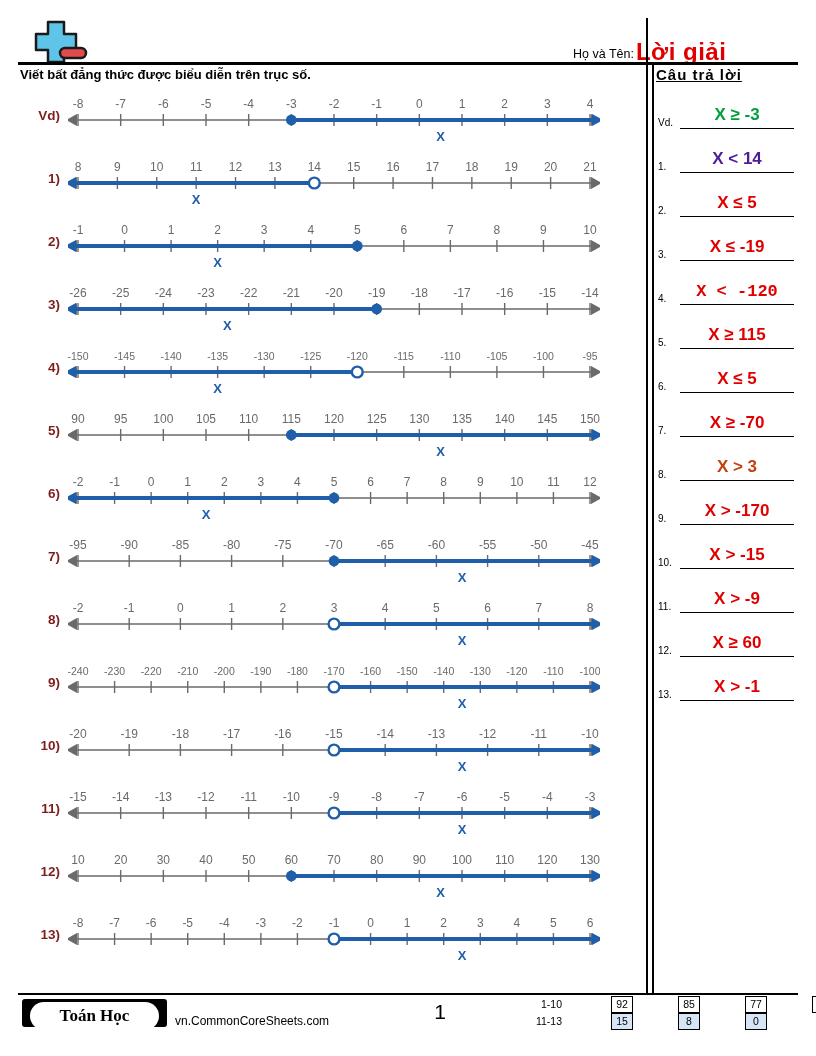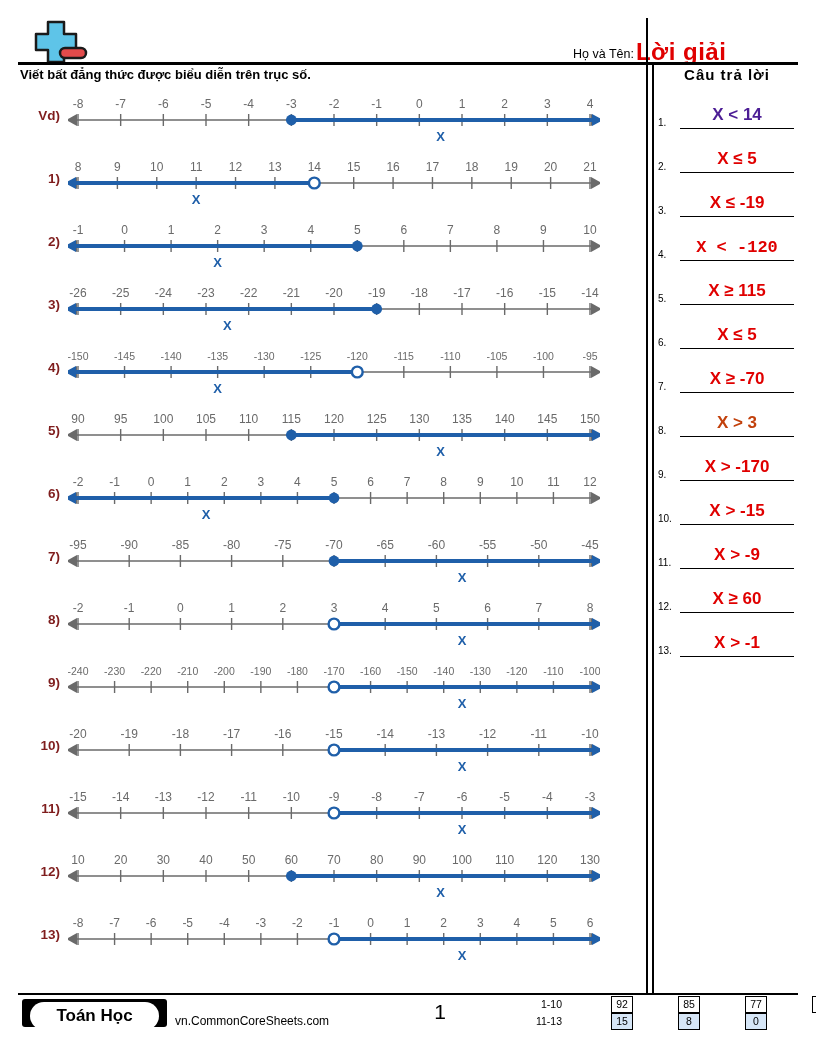--- a/index.html
+++ b/index.html
@@ -37,22 +37,22 @@
     position:absolute;left:20px;top:67px;font-size:13px;font-weight:bold;color:#000;
   }
 
   
   .vdiv1{position:absolute;left:646px;top:18px;width:2px;height:975px;background:#000;}
   .vdiv2{position:absolute;left:652px;top:62px;width:2px;height:931px;background:#000;}
 
   
   .answers{position:absolute;left:656px;top:66px;width:142px;}
   .ans-head{
-    text-align:center;font-size:15px;font-weight:bold;
-    letter-spacing:1px;padding-bottom:4px;
+    text-align:left;font-size:15px;font-weight:bold;
+    text-decoration:underline;letter-spacing:1px;padding-bottom:4px;
   }
   .ans-row{
     position:relative;height:44px;
   }
   .ans-num{
     position:absolute;left:2px;bottom:3px;font-size:10px;color:#000;
   }
   .ans-line{
     position:absolute;left:24px;right:4px;bottom:2px;height:1.5px;background:#000;
   }
@@ -80,21 +80,21 @@
   .tick-label.small{font-size:10.5px;}
   .xlab{
     font-family:"Liberation Sans", sans-serif;
     font-size:13px;font-weight:bold;fill:#1f5fa9;text-anchor:middle;
   }
 
   
   .foot-rule{position:absolute;left:18px;top:993px;width:780px;height:2px;background:#000;}
   .badge{
     position:absolute;left:22px;top:999px;width:145px;height:28px;
-    background:#000;border-radius:3px;
+    background:#000;border-radius:3px;font-family:Liberation Serif, serif;
   }
   .badge-inner{
     position:absolute;left:8px;top:3px;width:129px;height:28px;
     background:#fff;border-radius:14px;
     display:flex;align-items:center;justify-content:center;
     font-size:17px;font-weight:bold;color:#000;
   }
   .site{
     position:absolute;left:175px;top:1014px;font-size:12px;color:#000;
   }
@@ -134,20 +134,25 @@
   <div class="hrule"></div>
 
   <div class="instruction">Viết bất đẳng thức được biểu diễn trên trục số.</div>
 
   <div class="vdiv1"></div>
   <div class="vdiv2"></div>
 
   <div class="answers">
     <div class="ans-head">Câu trả lời</div>
     <div id="answer-rows">
+        <div class="ans-row">
+          <div class="ans-num">Vd.</div>
+          <div class="ans-line"></div>
+          <div class="ans-val" style="color: rgb(0, 160, 60);">X ≥ -3</div>
+        </div>
         <div class="ans-row">
           <div class="ans-num">1.</div>
           <div class="ans-line"></div>
           <div class="ans-val" style="color: #4c1d95;">X &lt; 14</div>
         </div>
         <div class="ans-row">
           <div class="ans-num">2.</div>
           <div class="ans-line"></div>
           <div class="ans-val" style="color: rgb(224, 0, 0);">X ≤ 5</div>
         </div>

